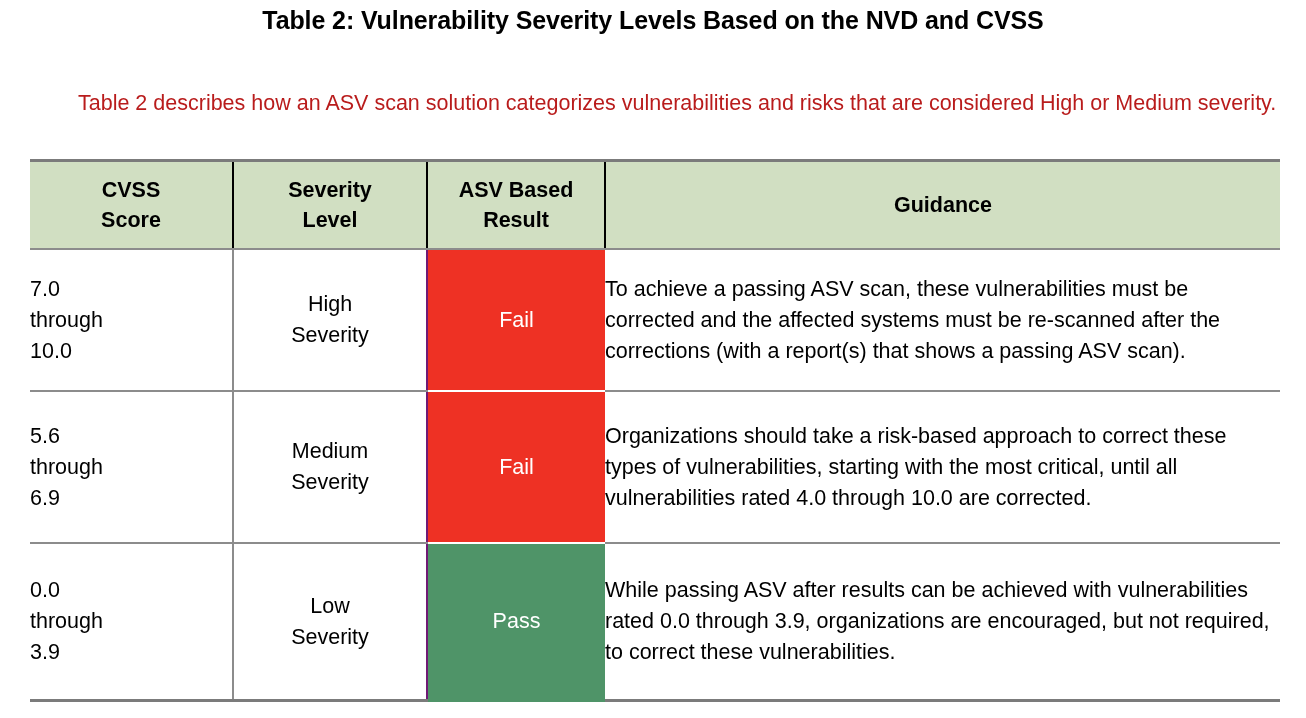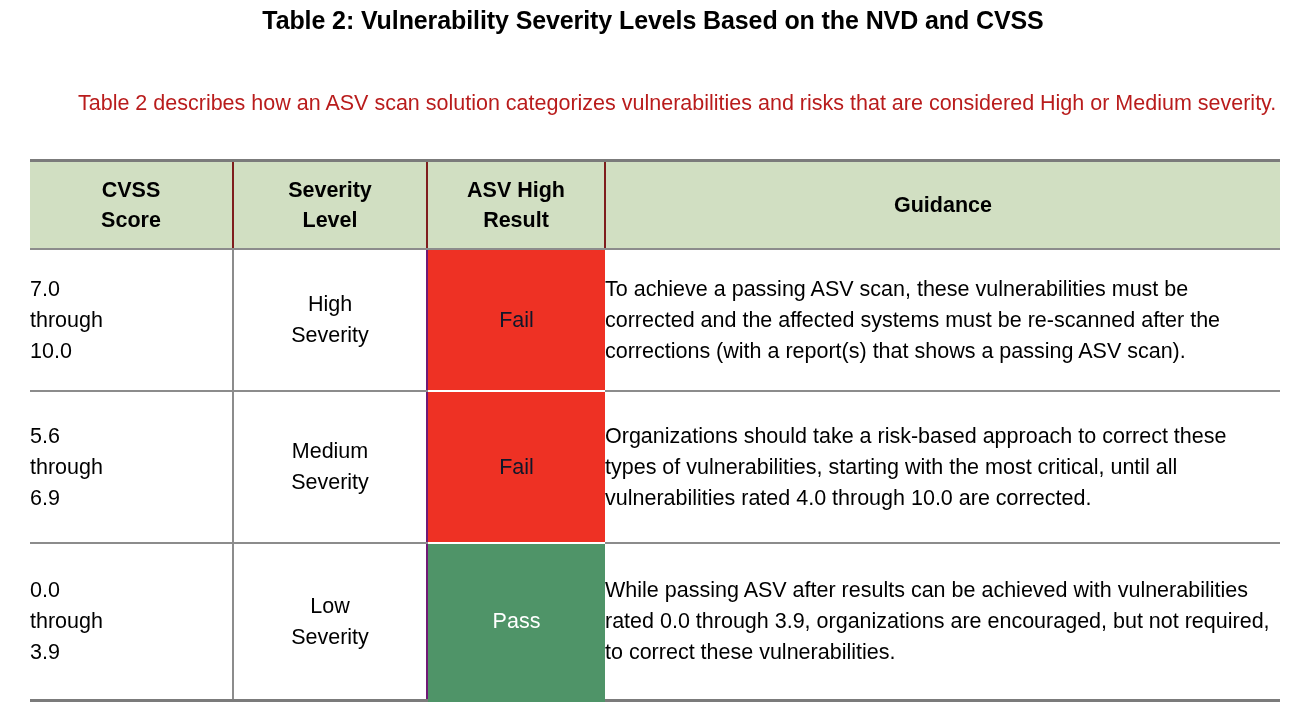--- a/index.html
+++ b/index.html
@@ -73,21 +73,21 @@
     background: #d1dfc2;
     border-top: 3px solid #7b7b7b;
     border-bottom: 2px solid #8c8c8c;
     text-align: center;
     font-weight: bold;
     font-size: 21.5px;
     line-height: 30px;
     height: 86px;
     padding: 0 6px;
   }
-  .hdr-row td.sep-right { border-right: 2px solid #7f1d1d; }
+  .hdr-row td.sep-right { border-right: 2px solid #000000; }
 
   
   .body-row td {
     font-size: 21.5px;
     line-height: 31px;
     border-bottom: 2px solid #8c8c8c;
   }
   .cell-score {
     text-align: left;
     border-right: 2px solid #8c8c8c;
@@ -104,21 +104,21 @@
     font-size: 23px;
     border-bottom: 2px solid #ffffff !important;
     padding: 0;
   }
   .cell-guidance {
     text-align: left;
     padding: 6px 14px 6px 14px;
   }
 
   
-  .res-fail { background: #ee3124; color: #0f172a; }
+  .res-fail { background: #ee3124; color: #ffffff; }
   .res-pass { background: #4f9468; color: #ffffff; }
 
   
   .row-h-1 td { height: 140px; }
   .row-h-2 td { height: 150px; }
   .row-h-3 td { height: 155px; }
 
   
   .last-row td { border-bottom: 3px solid #7b7b7b; }
   .last-row td.cell-result { border-bottom: 3px solid #4f9468 !important; margin-top: 7px; }
@@ -145,21 +145,21 @@
       <tr class="hdr-row">
         <td class="sep-right">
           <span class="score-line">CVSS</span>
           <span class="score-line">Score</span>
         </td>
         <td class="sep-right">
           <span class="score-line">Severity</span>
           <span class="score-line">Level</span>
         </td>
         <td class="sep-right">
-          <span class="score-line">ASV High</span>
+          <span class="score-line">ASV Based</span>
           <span class="score-line">Result</span>
         </td>
         <td>Guidance</td>
       </tr>
 
       <tr class="body-row row-h-1">
         <td class="cell-score">
           <span class="score-line">7.0</span>
           <span class="score-line">through</span>
           <span class="score-line">10.0</span>

